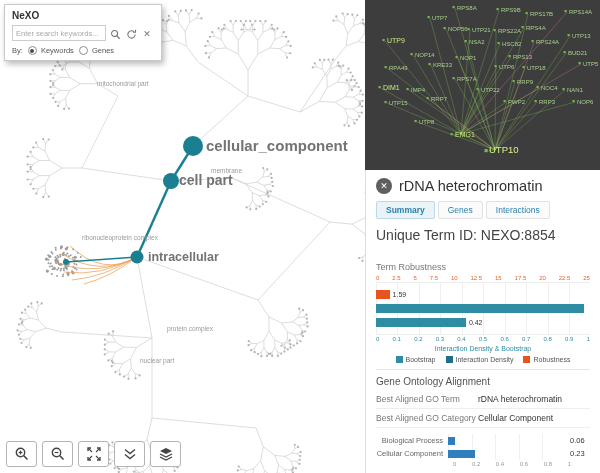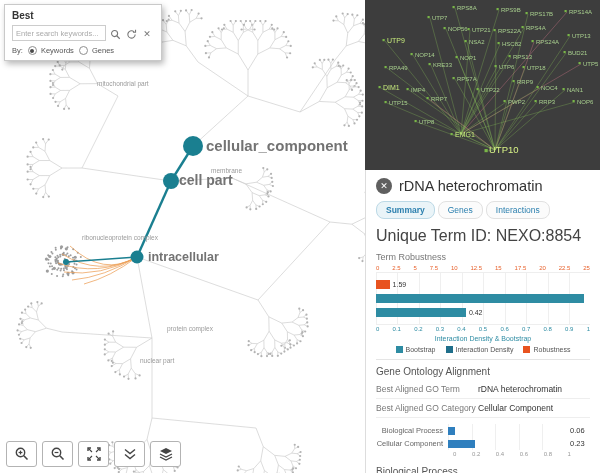--- a/index.html
+++ b/index.html
@@ -34,23 +34,23 @@
   #network-panel{position:absolute;left:365px;top:0;width:235px;height:170px;background:#3d3d3d;z-index:4}
 
   
   #detail-panel{position:absolute;left:365px;top:170px;width:235px;height:303px;background:#fff;
     border-left:1px solid #ddd;padding:8px 10px;z-index:4}
   .dp-header{display:flex;align-items:center;gap:7px;margin-bottom:7px}
   .dp-close{width:16px;height:16px;border-radius:50%;background:#5f5f5f;color:#fff;font-size:9px;line-height:1;
     display:flex;align-items:center;justify-content:center;cursor:pointer;flex:0 0 auto}
   .dp-title{font-size:14.5px;color:#333}
   .dp-tabs{display:flex;gap:3px;margin-bottom:8px}
-  .dp-tab{font-size:8.5px;color:#2a7fae;padding:3px 9px;border:1px solid #e1e1e1;border-radius:8px;background:#fbfbfb;cursor:pointer}
+  .dp-tab{font-size:8.5px;color:#2a7fae;padding:3px 9px;border:1px solid #e1e1e1;border-radius:2px;background:#fbfbfb;cursor:pointer}
   .dp-tab.active{background:#eaf4f8;border-color:#bcd9e6;font-weight:bold}
-  .dp-term{font-size:16px;color:#444;margin-bottom:7px}
+  .dp-term{font-size:14px;color:#444;margin-bottom:19px}
   .dp-sec-label{font-size:9px;color:#777;margin-bottom:2px}
   .axis-row{display:flex;justify-content:space-between;font-size:6px;line-height:8px}
   #rc-top-axis{color:#e8622d;border-bottom:1px solid #eee}
   #rc-bottom-axis{color:#2e8ca3;border-top:1px solid #eee}
   #rc-bars{padding:3px 0;background-image:repeating-linear-gradient(90deg,#efefef 0,#efefef 1px,transparent 1px,transparent 21.5px)}
   .rc-row{display:flex;align-items:center;height:11px;margin:3px 0}
   .rc-fill{height:9px}
   .rc-val{font-size:7px;color:#333;margin-left:3px}
   .rc-caption{text-align:center;font-size:7px;color:#2e8ca3;margin-top:2px}
   .rc-legend{display:flex;justify-content:center;gap:10px;margin:4px 0 2px;font-size:7px;color:#555}
@@ -1136,21 +1136,21 @@
   <div class="tree-label-main" style="left:179px;top:172px;font-size:14px">cell part</div>
   <div class="tree-label-main" style="left:148px;top:250px;font-size:12.5px">intracellular</div>
 
   <div class="tree-label-minor" style="left:97px;top:80px">mitochondrial part</div>
   <div class="tree-label-minor" style="left:211px;top:167px">membrane</div>
   <div class="tree-label-minor" style="left:82px;top:234px">ribonucleoprotein complex</div>
   <div class="tree-label-minor" style="left:167px;top:325px">protein complex</div>
   <div class="tree-label-minor" style="left:140px;top:357px">nuclear part</div>
 
   <div id="search-card">
-    <div class="sc-title">Best</div>
+    <div class="sc-title">NeXO</div>
     <div class="sc-input-row">
       <input type="text" placeholder="Enter search keywords..." style="">
       <span class="sc-icon">
         <svg width="11" height="11" viewBox="0 0 12 12">
             <circle cx="5" cy="5" r="3.3" fill="none" stroke="#777" stroke-width="1.2"></circle>
             <line x1="7.6" y1="7.6" x2="10.6" y2="10.6" stroke="#777" stroke-width="1.3"></line>
           </svg>
       </span>
       <span class="sc-icon">
         <svg width="11" height="11" viewBox="0 0 12 12">

